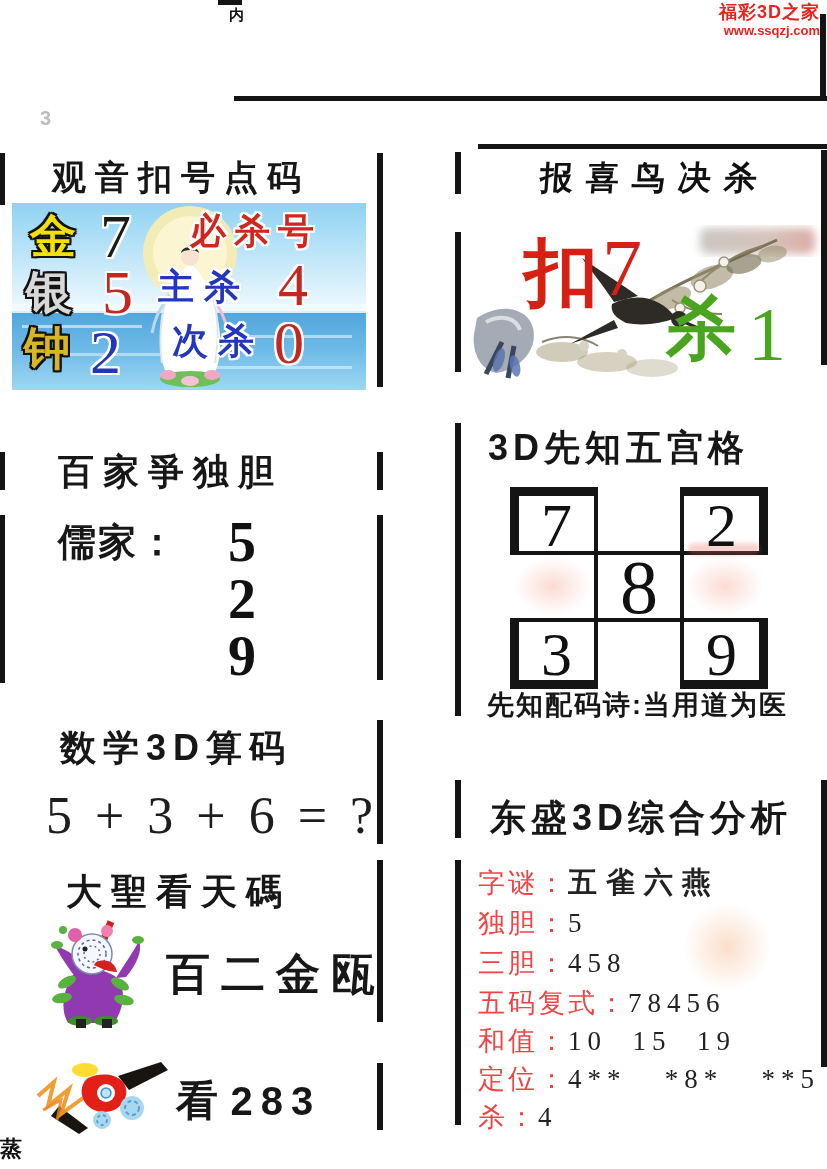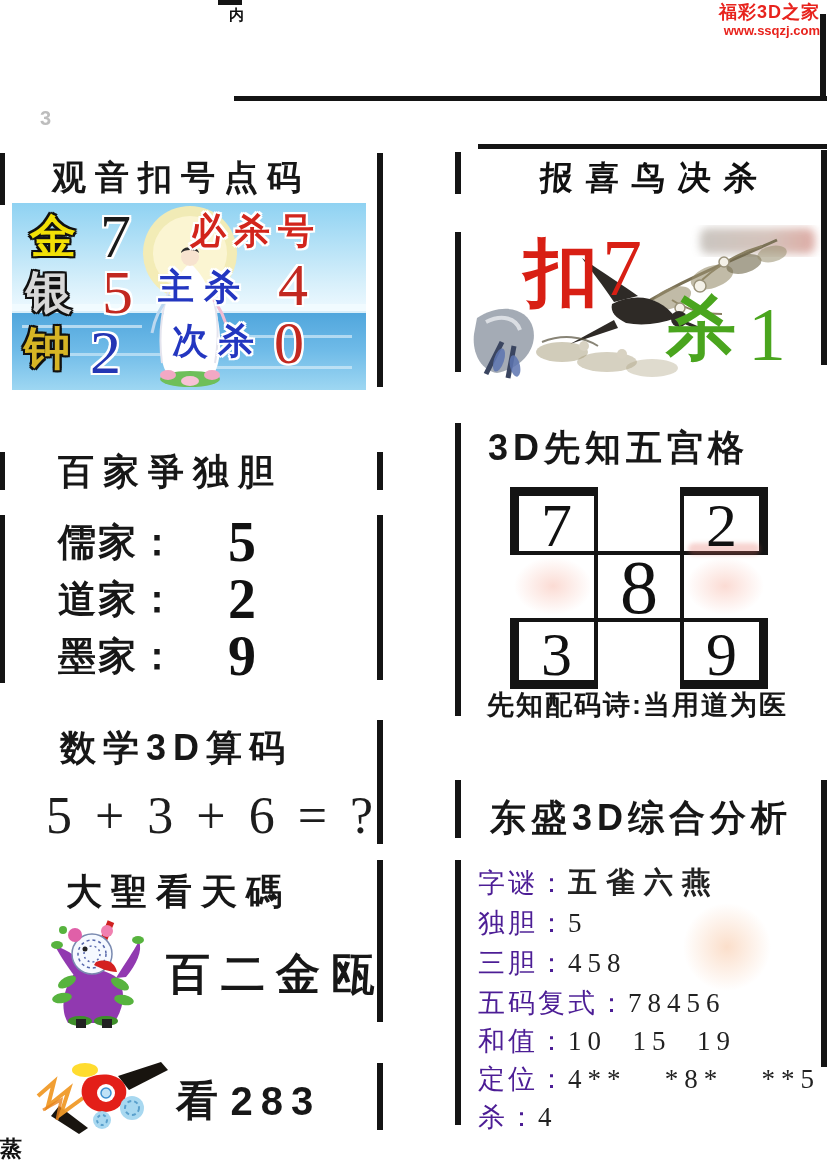--- a/index.html
+++ b/index.html
@@ -8,21 +8,21 @@
     font-family:"Liberation Sans","DejaVu Sans",sans-serif;color:#111;
     overflow:hidden;line-height:1;margin:0 auto;
   }
   .abs{position:absolute;}
   .bar{position:absolute;background:#141414;}
   .hdr{font-weight:700;color:#171717;white-space:nowrap;}
   .serif{font-family:"Liberation Serif","DejaVu Serif",serif;}
   .wout{text-shadow:-2px 0 #fff,2px 0 #fff,0 -2px #fff,0 2px #fff,-2px -2px #fff,2px 2px #fff,-2px 2px #fff,2px -2px #fff;}
   .bout{text-shadow:-2px 0 #111,2px 0 #111,0 -2px #111,0 2px #111,-2px -2px #111,2px 2px #111,-2px 2px #111,2px -2px #111;}
   .smudge{position:absolute;border-radius:50%;}
-  .row-label{font-family:"Liberation Serif","DejaVu Serif",serif;font-size:27px;color:#4c1d95;letter-spacing:3px;white-space:pre;}
+  .row-label{font-family:"Liberation Serif","DejaVu Serif",serif;font-size:27px;color:#ef4444;letter-spacing:3px;white-space:pre;}
   .row-value{font-family:"Liberation Serif","DejaVu Serif",serif;font-size:27px;color:#222;letter-spacing:6px;white-space:pre;}
   .row-value.bold{font-family:"Liberation Sans","DejaVu Sans",sans-serif;font-weight:800;font-size:29px;letter-spacing:9px;}
 </style>
 </head>
 <body>
 
 <div id="page">
 
   <div class="bar" style="left:218px;top:0;width:24px;height:5px;"></div>
   <div class="abs" style="left:229px;top:7px;font-size:15px;font-weight:700;">内</div>
@@ -91,23 +91,21 @@
   </div>
 
   <div class="bar" style="left:0;top:452px;width:5px;height:38px;"></div>
   <div class="bar" style="left:377px;top:452px;width:6px;height:38px;"></div>
   <div class="bar" style="left:0;top:515px;width:5px;height:168px;"></div>
   <div class="bar" style="left:377px;top:515px;width:6px;height:165px;"></div>
   <div class="abs hdr" style="left:58px;top:454px;font-size:36px;letter-spacing:9px;">百家爭独胆</div>
 
   <div class="abs hdr" style="left:58px;top:523px;font-size:38px;letter-spacing:2px;">儒家：</div>
   <div class="abs serif" style="left:228px;top:514px;font-size:56px;font-weight:700;">5</div>
-  <div class="abs hdr" style="left:58px;top:580px;font-size:38px;letter-spacing:2px;">道家：</div>
   <div class="abs serif" style="left:228px;top:571px;font-size:56px;font-weight:700;">2</div>
-  <div class="abs hdr" style="left:58px;top:637px;font-size:38px;letter-spacing:2px;">墨家：</div>
   <div class="abs serif" style="left:228px;top:628px;font-size:56px;font-weight:700;">9</div>
 
   <div class="bar" style="left:377px;top:720px;width:6px;height:124px;"></div>
   <div class="abs hdr" style="left:60px;top:730px;font-size:36px;letter-spacing:7px;">数学3D算码</div>
   <div class="abs serif" style="left:46px;top:790px;font-size:52px;letter-spacing:5px;color:#1d1d1d;">5 + 3 + 6 = ?</div>
 
   <div class="bar" style="left:377px;top:860px;width:6px;height:162px;"></div>
   <div class="abs hdr" style="left:66px;top:874px;font-size:36px;letter-spacing:9px;">大聖看天碼</div>
   <div class="abs" style="left:38px;top:920px;width:118px;height:108px;">
     <svg width="118" height="108" viewBox="0 0 118 108">

